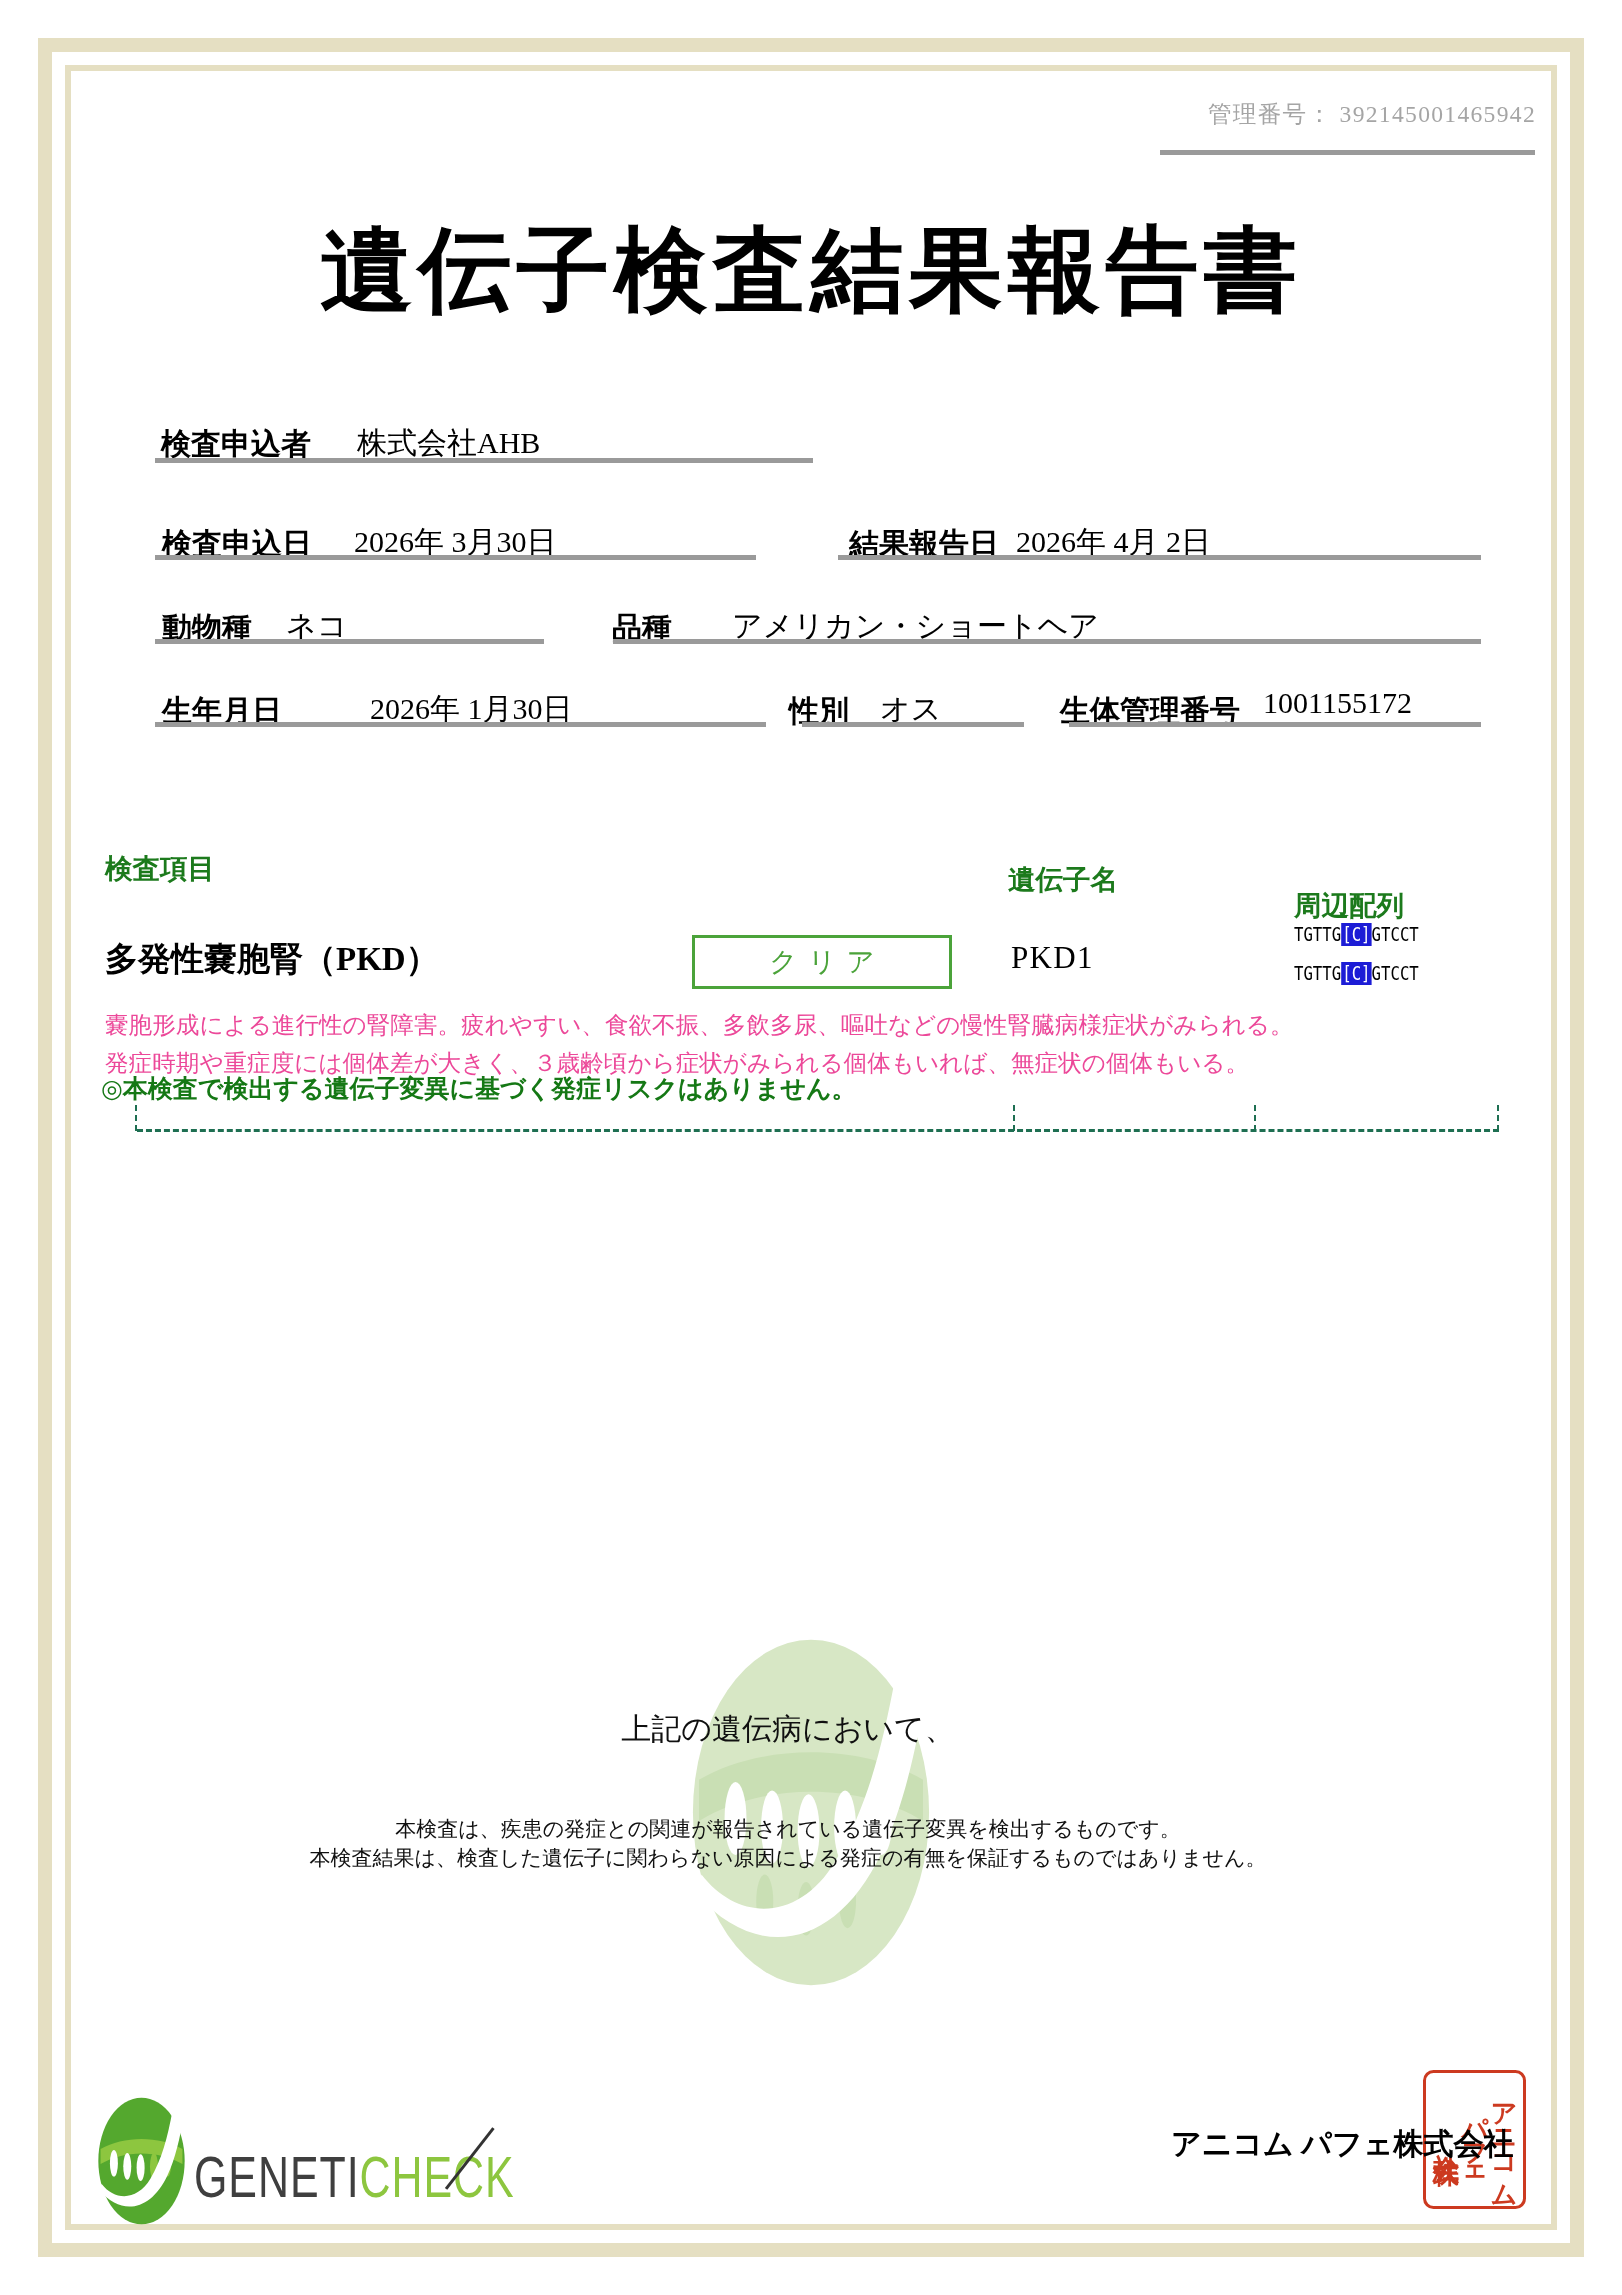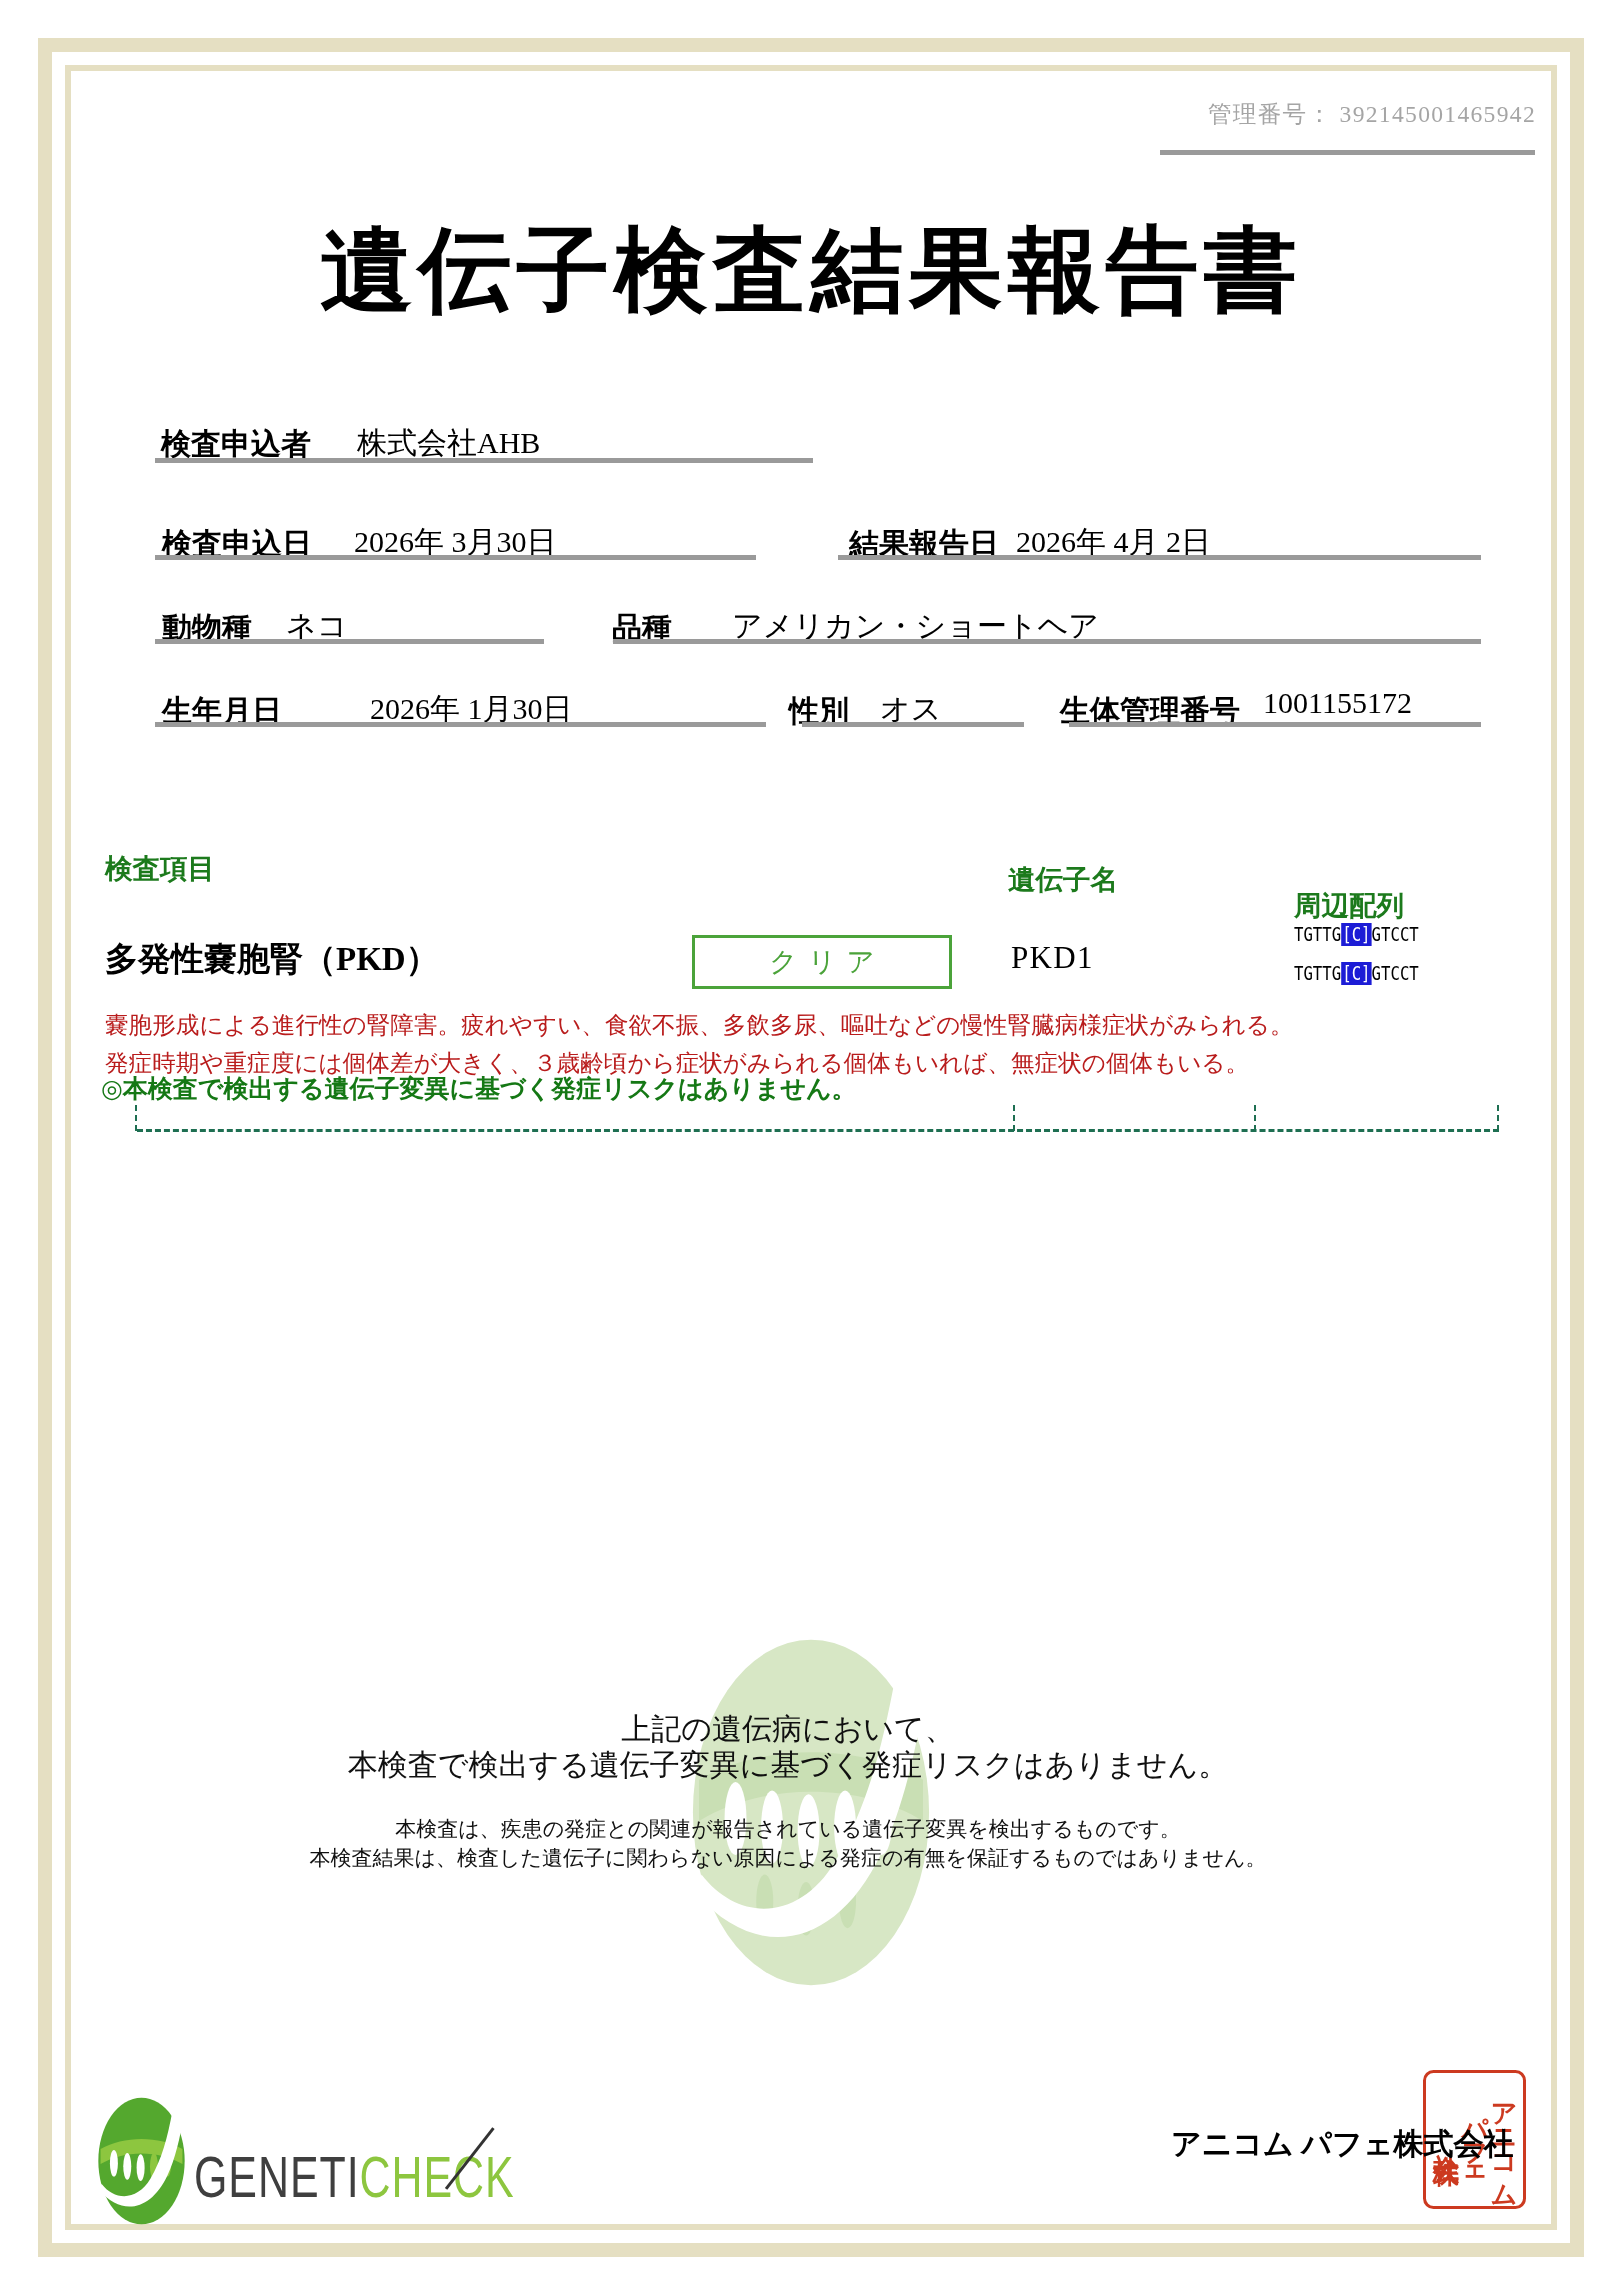--- a/index.html
+++ b/index.html
@@ -32,21 +32,21 @@
   .frule{height:4.6px;background:var(--underline-gray);}
 
   .green-h{font-size:27.5px;font-weight:700;color:var(--header-green);white-space:nowrap;}
   .item-name{font-size:33px;font-weight:700;white-space:nowrap;}
   .result-box{left:692px;top:935px;width:254px;height:48px;border:3.3px solid var(--result-green);
         display:flex;align-items:center;justify-content:center;}
   .result-box span{font-size:27.5px;color:var(--result-green);letter-spacing:10.5px;text-indent:10.5px;}
   .gene-name{font-size:31px;font-weight:500;letter-spacing:1.3px;}
   .seq{font-size:19.6px;transform:scaleX(.8);transform-origin:left center;white-space:nowrap;}
   .seq .var{background:var(--variant-blue);color:#fff;padding:0 1.3px;}
-  .desc{font-size:23.6px;color:#b91c1c;white-space:nowrap;}
+  .desc{font-size:23.6px;color:#ec4899;white-space:nowrap;}
   .risk{font-size:25px;font-weight:700;color:var(--note-green);white-space:nowrap;}
   .dot-rule{left:137px;top:1129px;width:1362px;height:0;border-bottom:3.3px dashed var(--dotted-green);}
   .dot-tick{width:0;height:26px;top:1105px;border-left:2px dashed var(--dotted-green);}
 
   .watermark{left:654px;top:1636px;width:314px;height:353px;z-index:0;}
   .msg{left:72px;width:1432px;text-align:center;z-index:2;}
   .msg-big{font-size:30px;color:#101010;}
   .msg-small{font-size:21px;color:#101010;}
 
   .logo-mark{left:97px;top:2095px;width:89px;height:132px;}
@@ -145,21 +145,20 @@
     <ellipse cx="98" cy="160" rx="9" ry="30" fill="#fff"></ellipse>
     <ellipse cx="128" cy="157" rx="9" ry="30" fill="#fff"></ellipse>
     <ellipse cx="158" cy="150" rx="9" ry="30" fill="#fff"></ellipse>
     <ellipse cx="62" cy="218" rx="7" ry="22" fill="#c9dfb4"></ellipse>
     <ellipse cx="96" cy="224" rx="7" ry="22" fill="#c9dfb4"></ellipse>
     <ellipse cx="130" cy="218" rx="7" ry="22" fill="#c9dfb4"></ellipse>
     <path d="M6,212 C55,268 120,258 158,178 C176,140 186,95 196,38 L170,30 C158,95 146,140 120,185 C90,235 40,235 10,196 Z" fill="#fff"></path>
   </svg>
 
   <div class="abs msg msg-big sans" style="top:1709px;">上記の遺伝病において、</div>
-  <div class="abs msg msg-big sans" style="top:1745px;">本検査で検出する遺伝子変異に基づく発症リスクはありません。</div>
   <div class="abs msg msg-small sans" style="top:1815px;">本検査は、疾患の発症との関連が報告されている遺伝子変異を検出するものです。</div>
   <div class="abs msg msg-small sans" style="top:1844px;">本検査結果は、検査した遺伝子に関わらない原因による発症の有無を保証するものではありません。</div>
 
   <svg class="abs logo-mark" viewBox="0 0 200 290" aria-hidden="true">
     <ellipse cx="100" cy="145" rx="97" ry="142" fill="#54a82e"></ellipse>
     <path d="M8,118 C60,88 140,88 192,118 L192,152 C140,120 60,120 8,152 Z" fill="#8dc63f"></path>
     <ellipse cx="38" cy="150" rx="9" ry="30" fill="#fff"></ellipse>
     <ellipse cx="68" cy="157" rx="9" ry="30" fill="#fff"></ellipse>
     <ellipse cx="98" cy="160" rx="9" ry="30" fill="#fff"></ellipse>
     <ellipse cx="128" cy="157" rx="9" ry="30" fill="#8dc63f"></ellipse>

